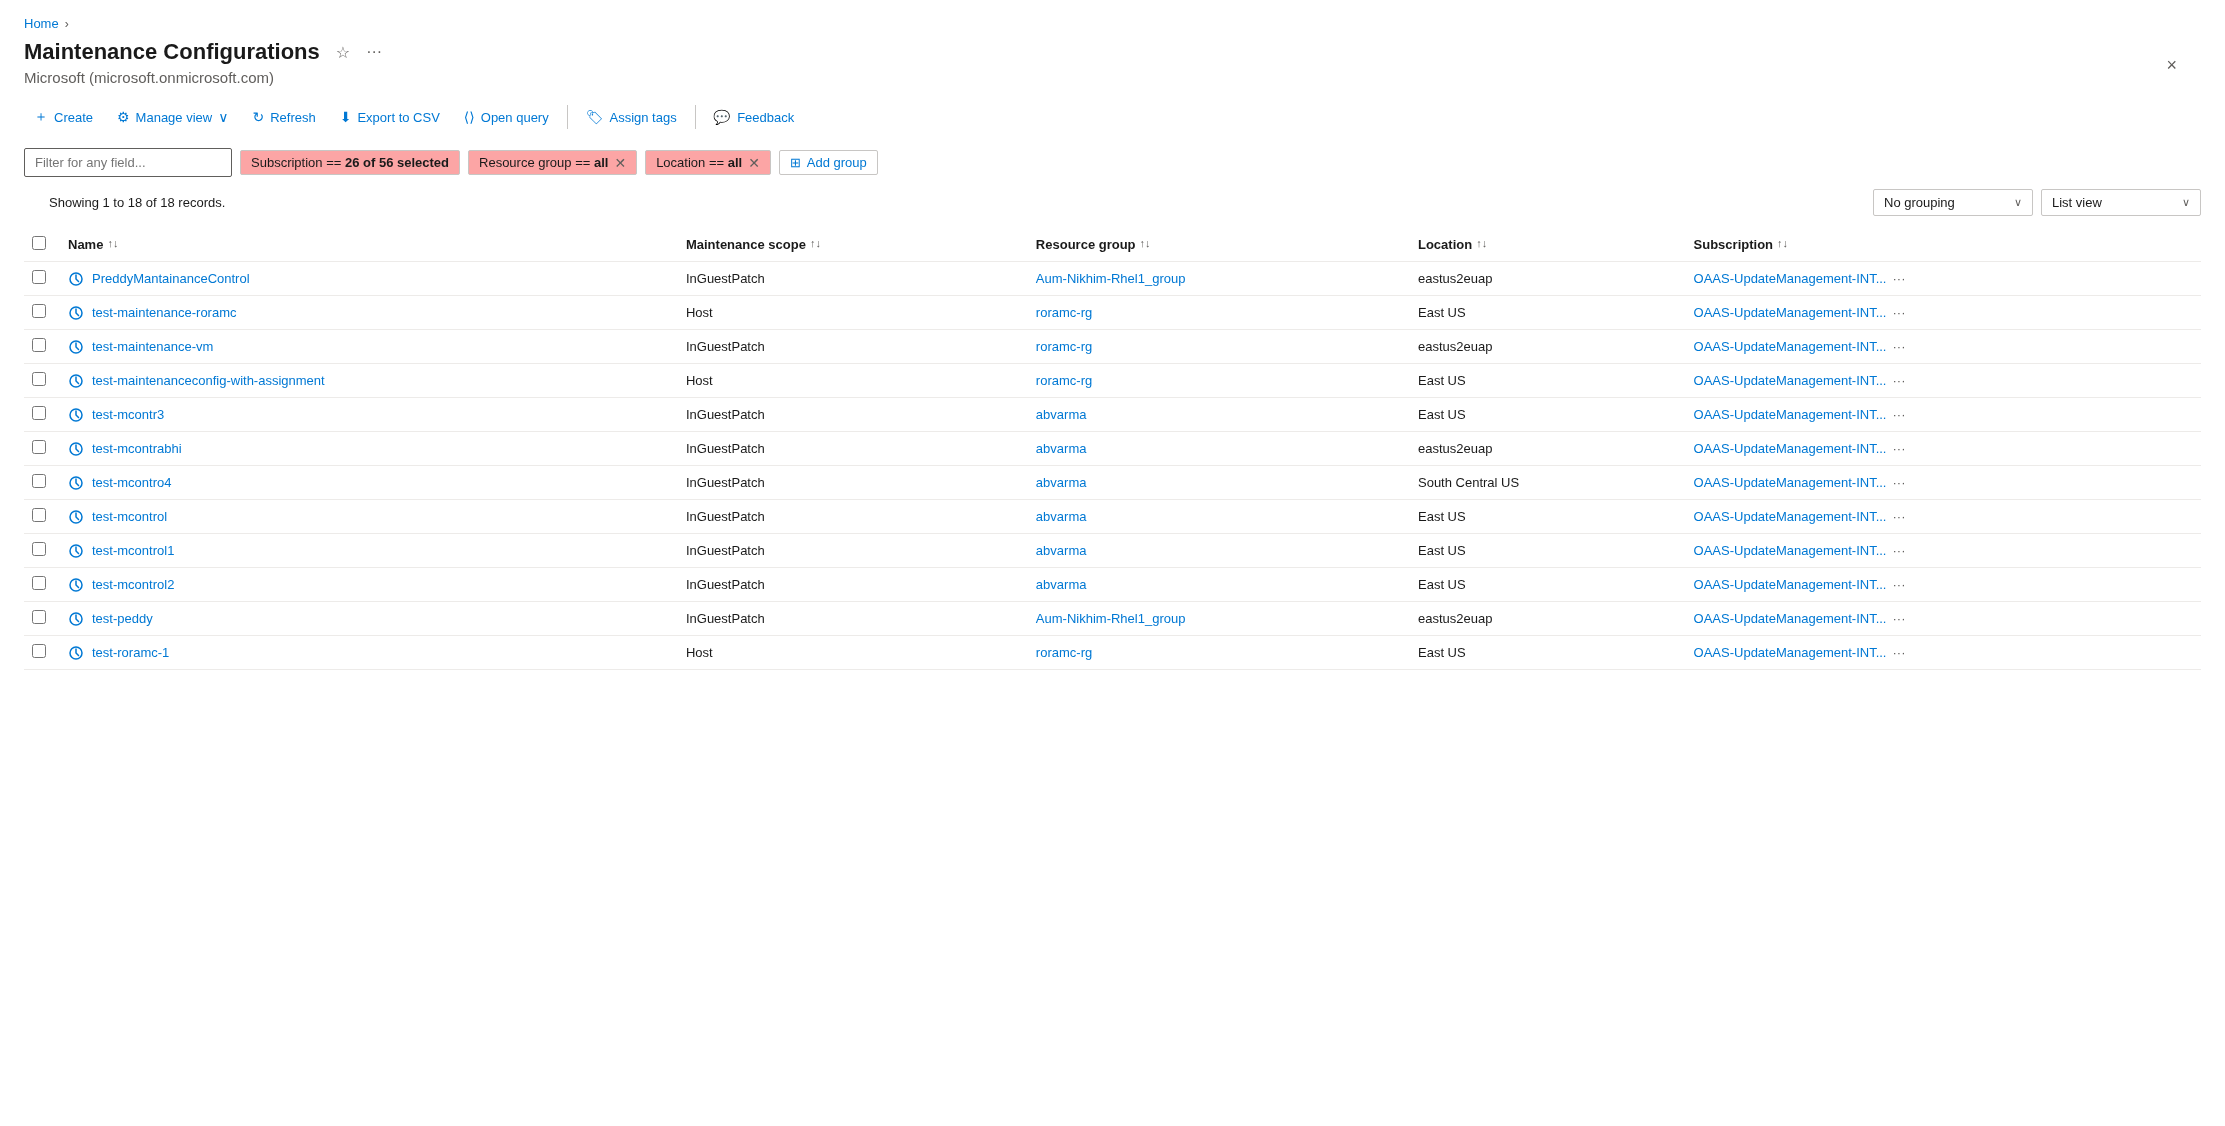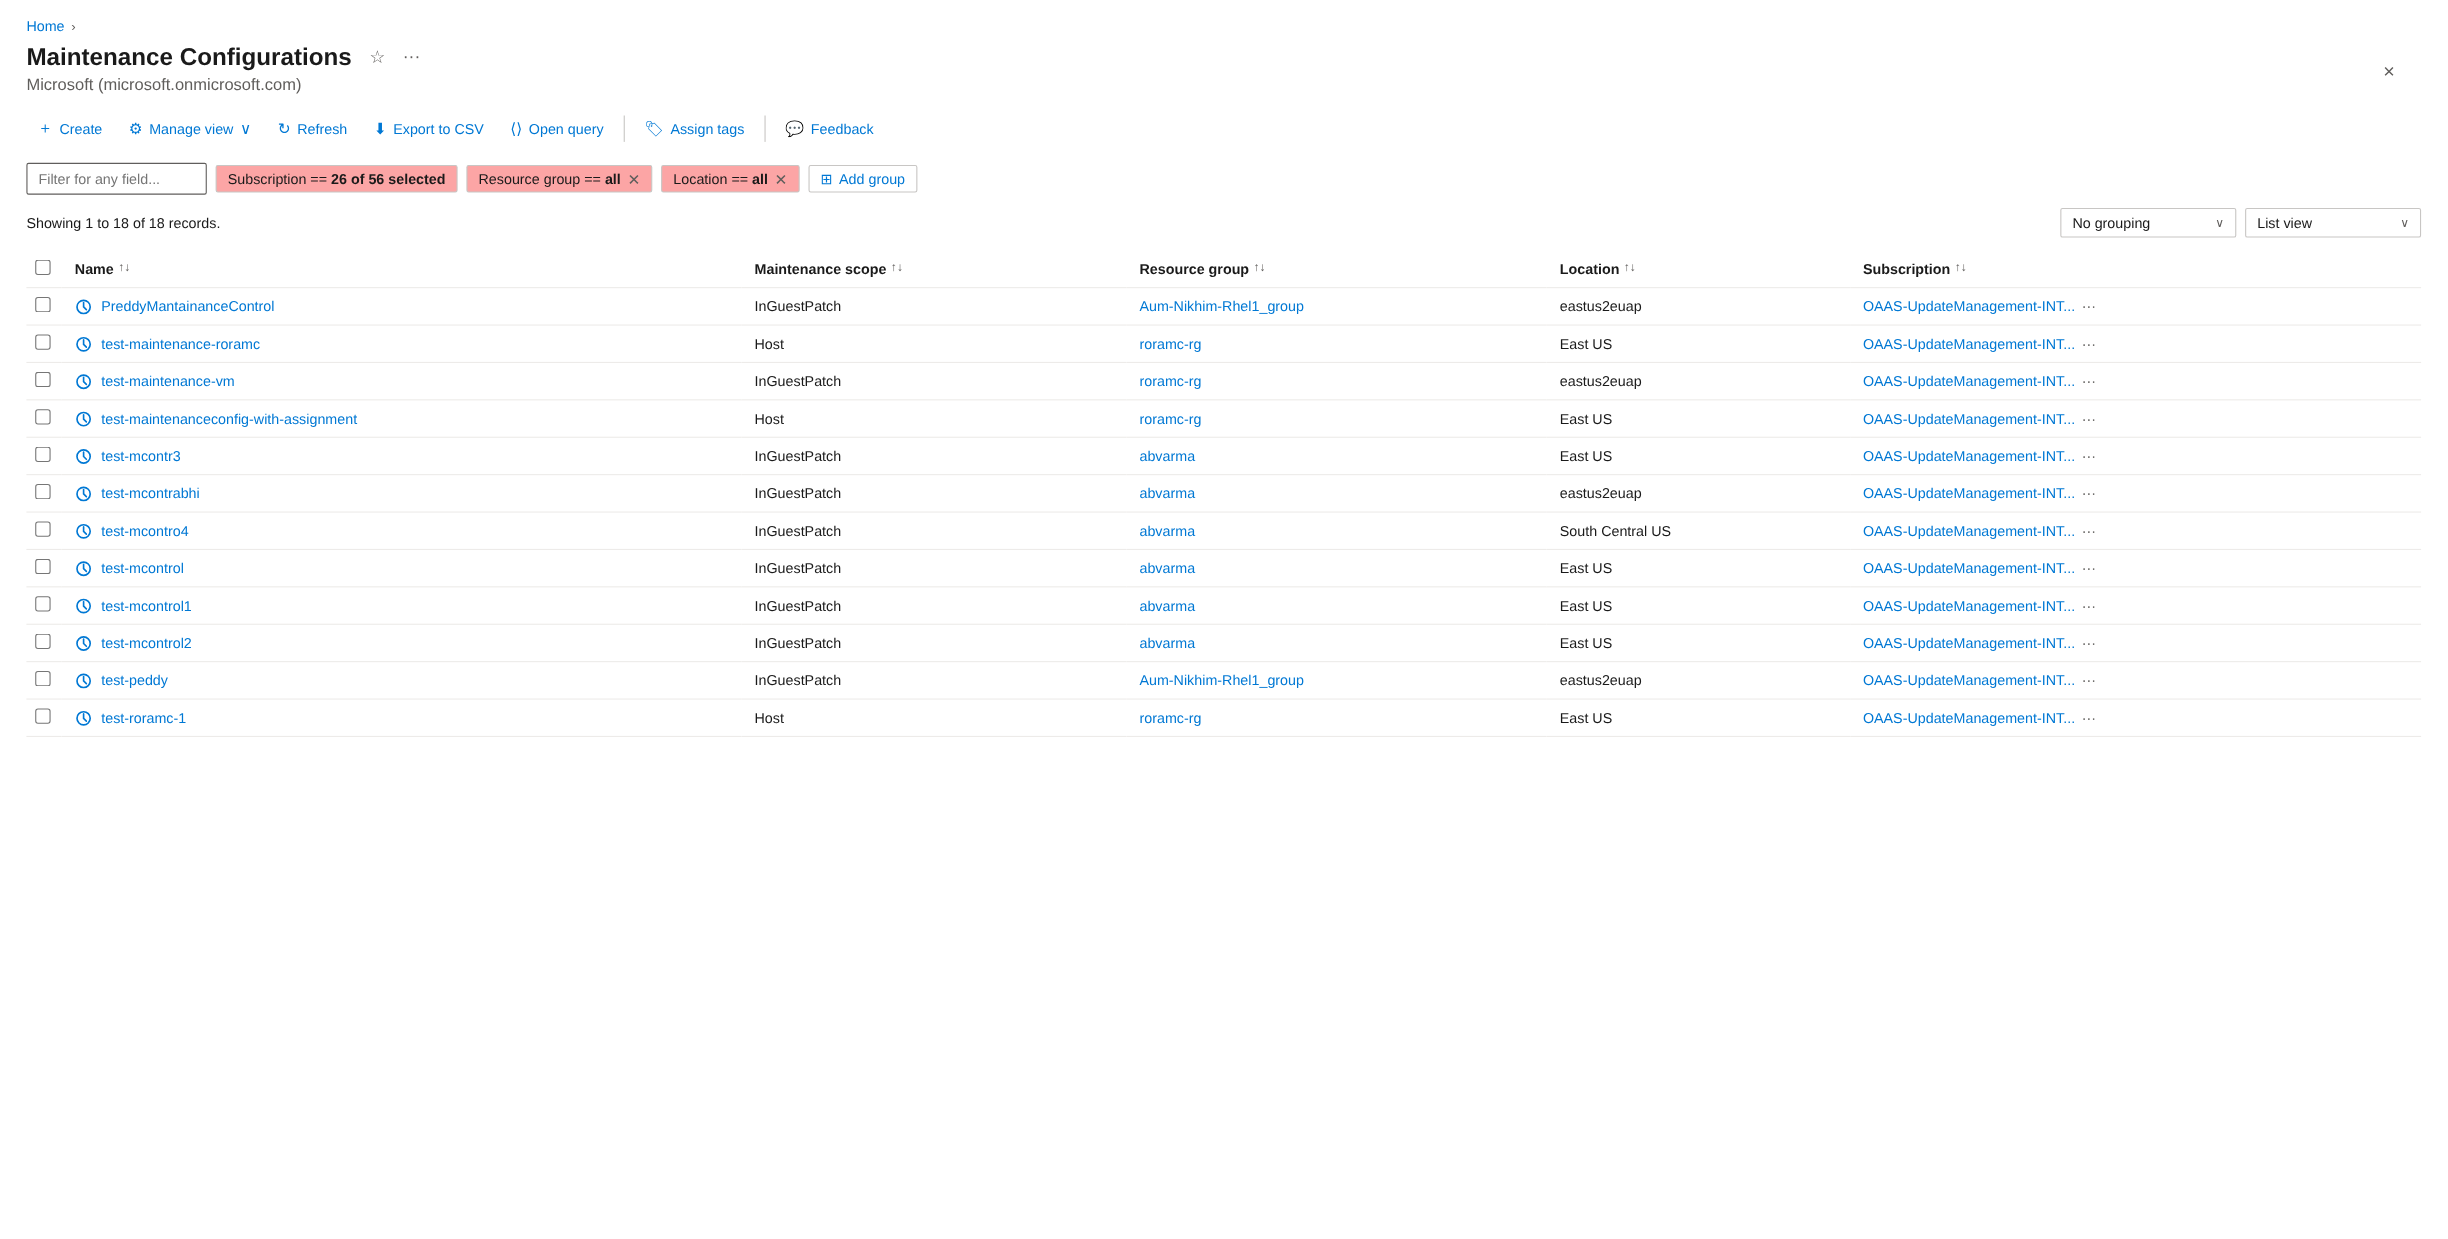--- a/index.html
+++ b/index.html
@@ -17,26 +17,26 @@
     .title-icon-btn { background: none; border: none; cursor: pointer; color: #605e5c; font-size: 16px; padding: 2px 4px; }
 
     .subtitle { font-size: 15px; color: #605e5c; margin-bottom: 16px; }
 
     .toolbar { display: flex; align-items: center; gap: 4px; margin-bottom: 16px; flex-wrap: wrap; }
     .toolbar-btn { display: flex; align-items: center; gap: 6px; background: none; border: none; color: #0078d4; cursor: pointer; font-size: 13px; padding: 6px 10px; border-radius: 2px; white-space: nowrap; }
     .toolbar-btn .icon { font-size: 14px; }
     .toolbar-separator { width: 1px; height: 24px; background: #c8c6c4; margin: 0 4px; }
 
     .filter-bar { display: flex; align-items: center; gap: 8px; margin-bottom: 12px; flex-wrap: wrap; }
-    .filter-input { border: 1px solid #605e5c; padding: 6px 10px; font-size: 13px; width: 164px; border-radius: 2px; outline: none; }
+    .filter-input { border: 1px solid #605e5c; padding: 6px 10px; font-size: 13px; width: 208px; border-radius: 2px; outline: none; }
     .filter-tag { display: flex; align-items: center; gap: 6px; background: #fca5a5; border: 1px solid #c8c6c4; border-radius: 2px; padding: 4px 10px; font-size: 13px; white-space: nowrap; }
     .filter-tag-close { cursor: pointer; color: #605e5c; font-size: 14px; line-height: 1; }
     .add-filter-btn { display: flex; align-items: center; gap: 6px; background: none; border: 1px solid #c8c6c4; color: #0078d4; cursor: pointer; font-size: 13px; padding: 4px 10px; border-radius: 2px; white-space: nowrap; }
 
-    .results-bar { display: flex; align-items: center; justify-content: space-between; margin-bottom: 12px; }
+    .results-bar { display: flex; align-items: center; justify-content: space-between; margin-bottom: 12px; margin-left: 25px; }
     .results-count { font-size: 13px; color: #1a1a1a; }
     .view-controls { display: flex; gap: 8px; }
     .view-dropdown { display: flex; align-items: center; gap: 6px; border: 1px solid #c8c6c4; padding: 5px 10px; font-size: 13px; background: #fff; cursor: pointer; border-radius: 2px; min-width: 160px; justify-content: space-between; }
     .chevron-icon { font-size: 11px; color: #605e5c; }
 
     .data-table { width: 100%; border-collapse: collapse; }
     .data-table th { text-align: left; padding: 8px 12px; font-weight: 600; font-size: 13px; border-bottom: 1px solid #edebe9; background: #fff; white-space: nowrap; }
     .data-table td { padding: 8px 12px; font-size: 13px; border-bottom: 1px solid #edebe9; vertical-align: middle; }
 
     .th-content { display: flex; align-items: flex-start; gap: 4px; }

